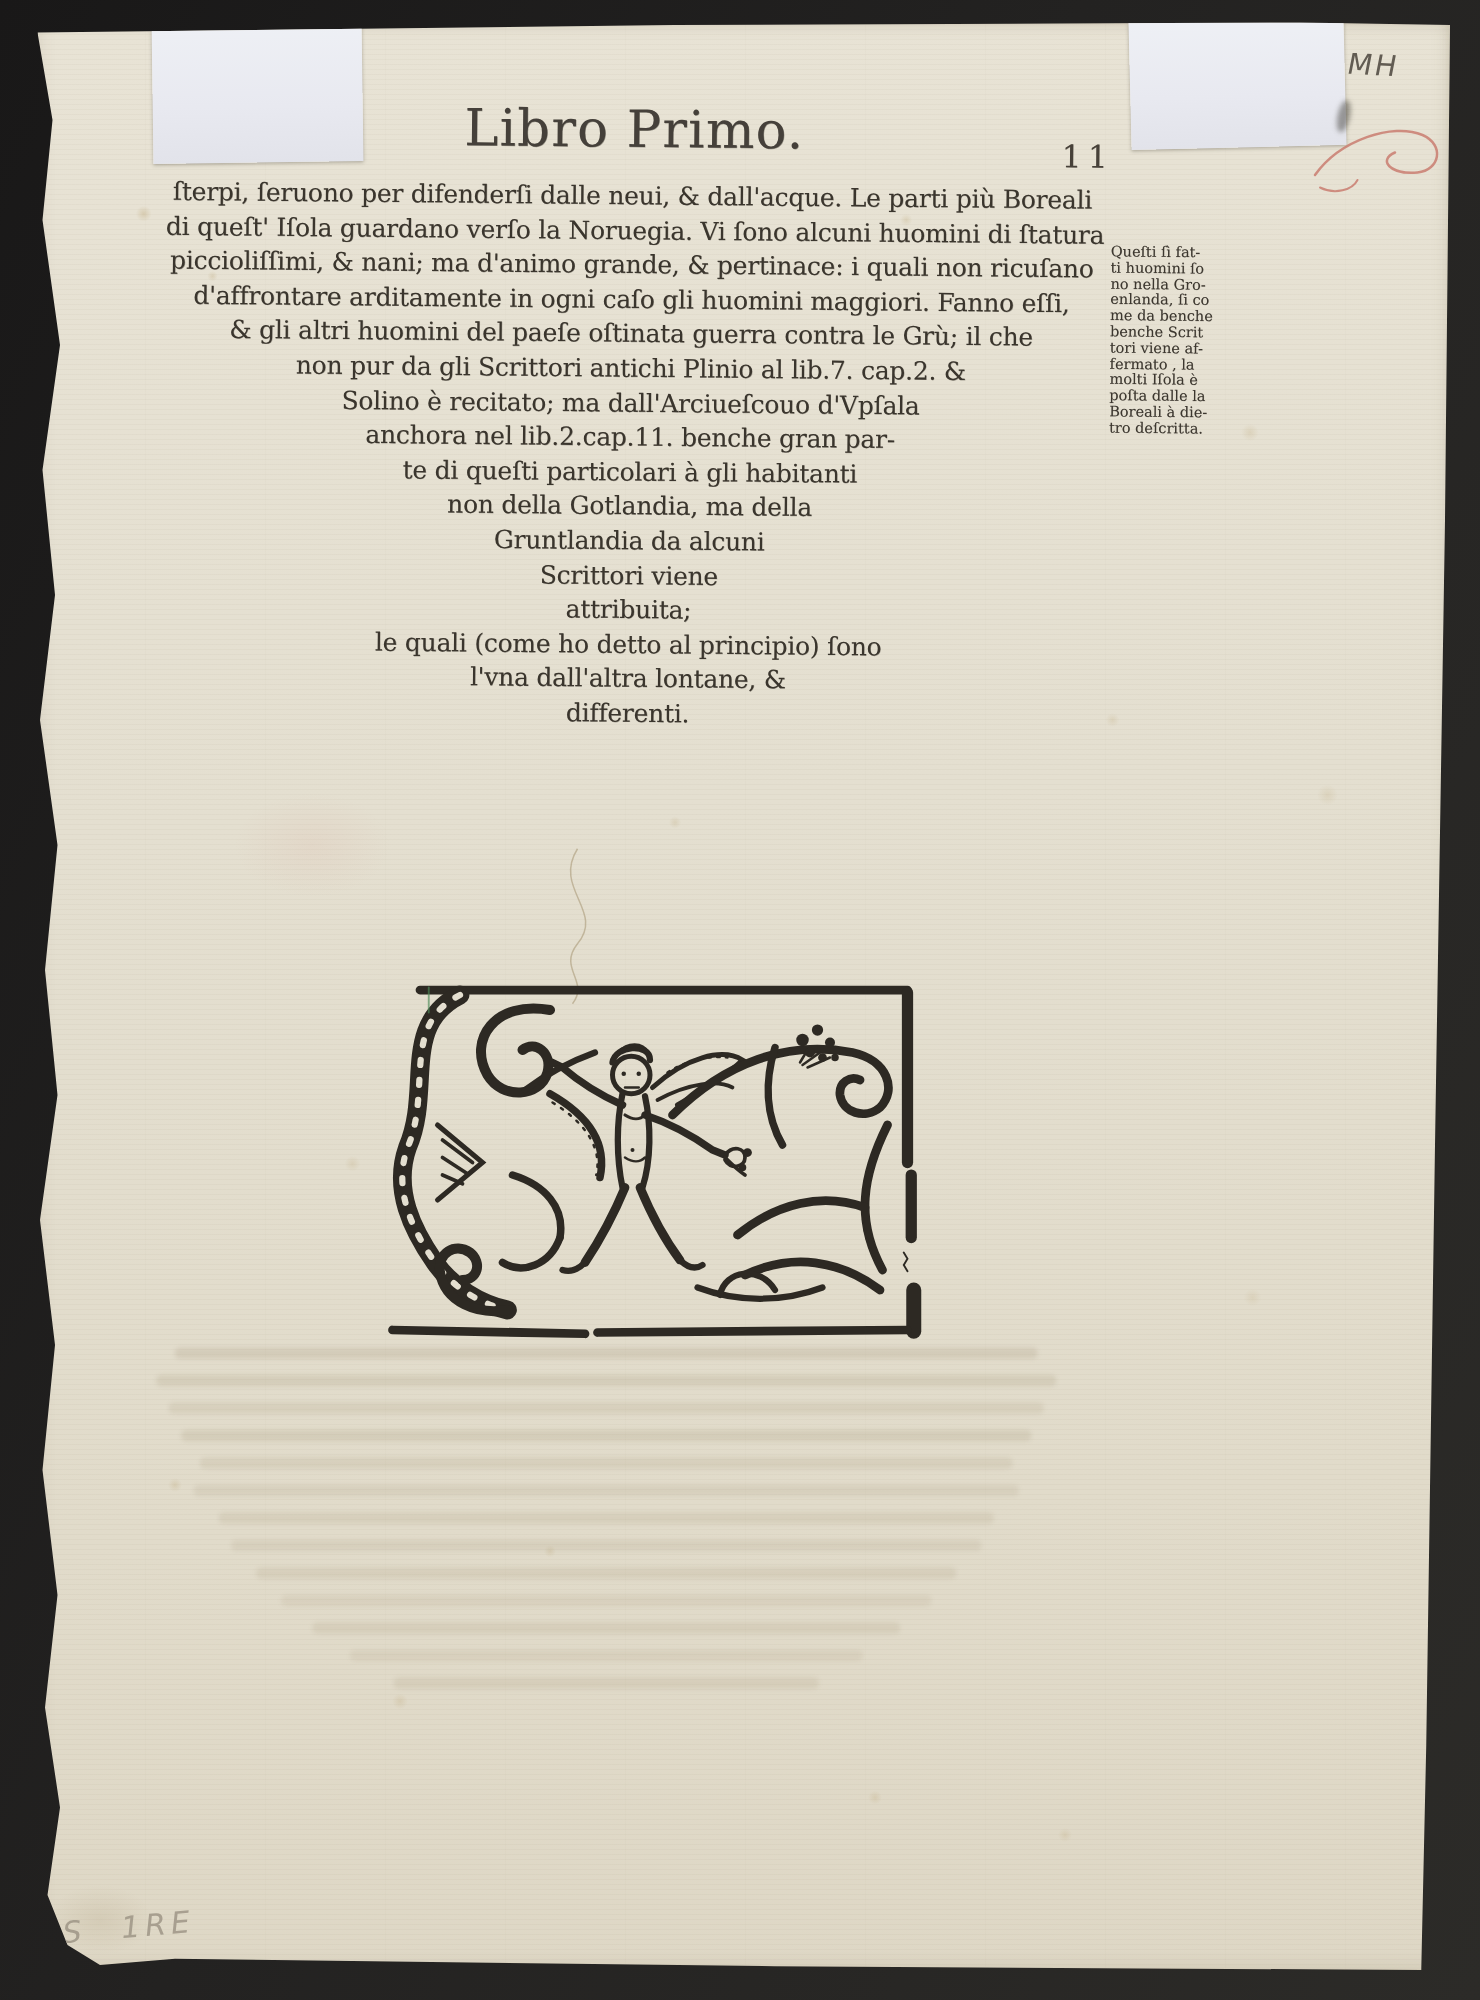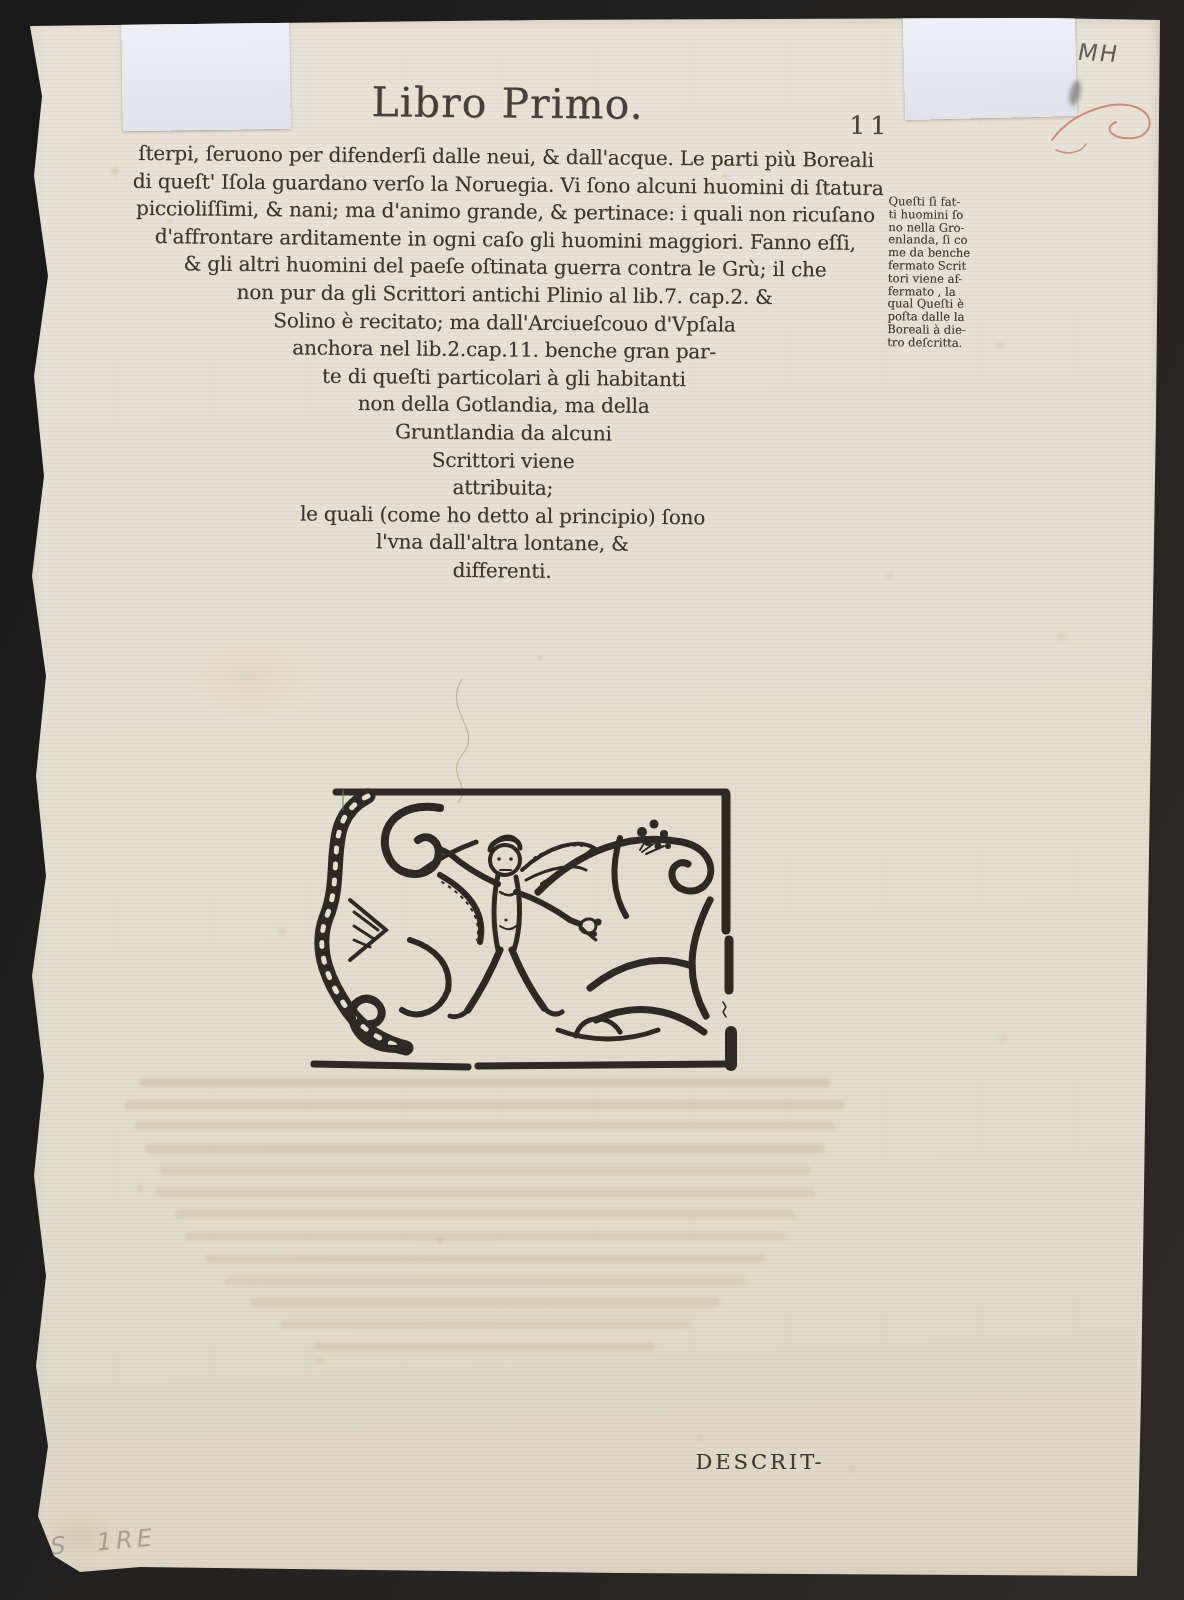--- a/index.html
+++ b/index.html
@@ -126,24 +126,24 @@
         <div>l'vna dall'altra lontane, &amp;</div>
         <div>differenti.</div>
       </div>
 
       <div class="sidenote">
         <div>Queſti ſì fat-</div>
         <div>ti huomini ſo</div>
         <div>no nella Gro-</div>
         <div>enlanda, ſi co</div>
         <div>me da benche</div>
-        <div>fermato Scrit</div>
+        <div>benche Scrit</div>
         <div>tori viene af-</div>
         <div>fermato , la</div>
-        <div>qual Queſti è</div>
+        <div>molti Iſola è</div>
         <div>poſta dalle la</div>
         <div>Boreali à die-</div>
         <div>tro deſcritta.</div>
       </div>
     </div>
 
     <svg class="hair" width="120" height="150" viewBox="0 0 120 150">
       <path d="M62,8 C42,40 84,58 62,84 C46,104 72,114 58,132" fill="none" stroke="rgba(150,130,90,.8)" stroke-width="1.2"></path>
     </svg>
 
@@ -224,16 +224,15 @@
         <span class="gl"></span>
       <span class="gl"></span>
         <span class="gl"></span>
         <span class="gl"></span>
       <span class="gl"></span>
         <span class="gl"></span>
         <span class="gl"></span>
       <span class="gl"></span>
     </div>
 
-    <div class="catchword">DESCRIT-</div>
     <div class="pencil">S 1RE</div>
   </div>
 </div>
 
 </body></html>

